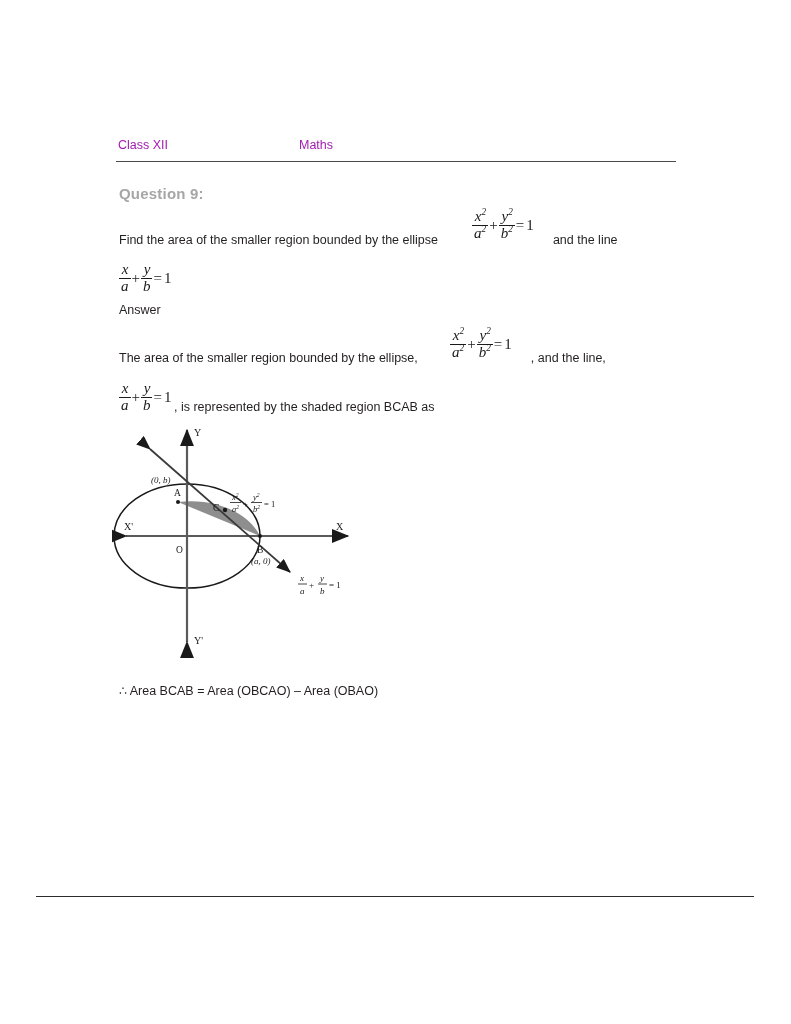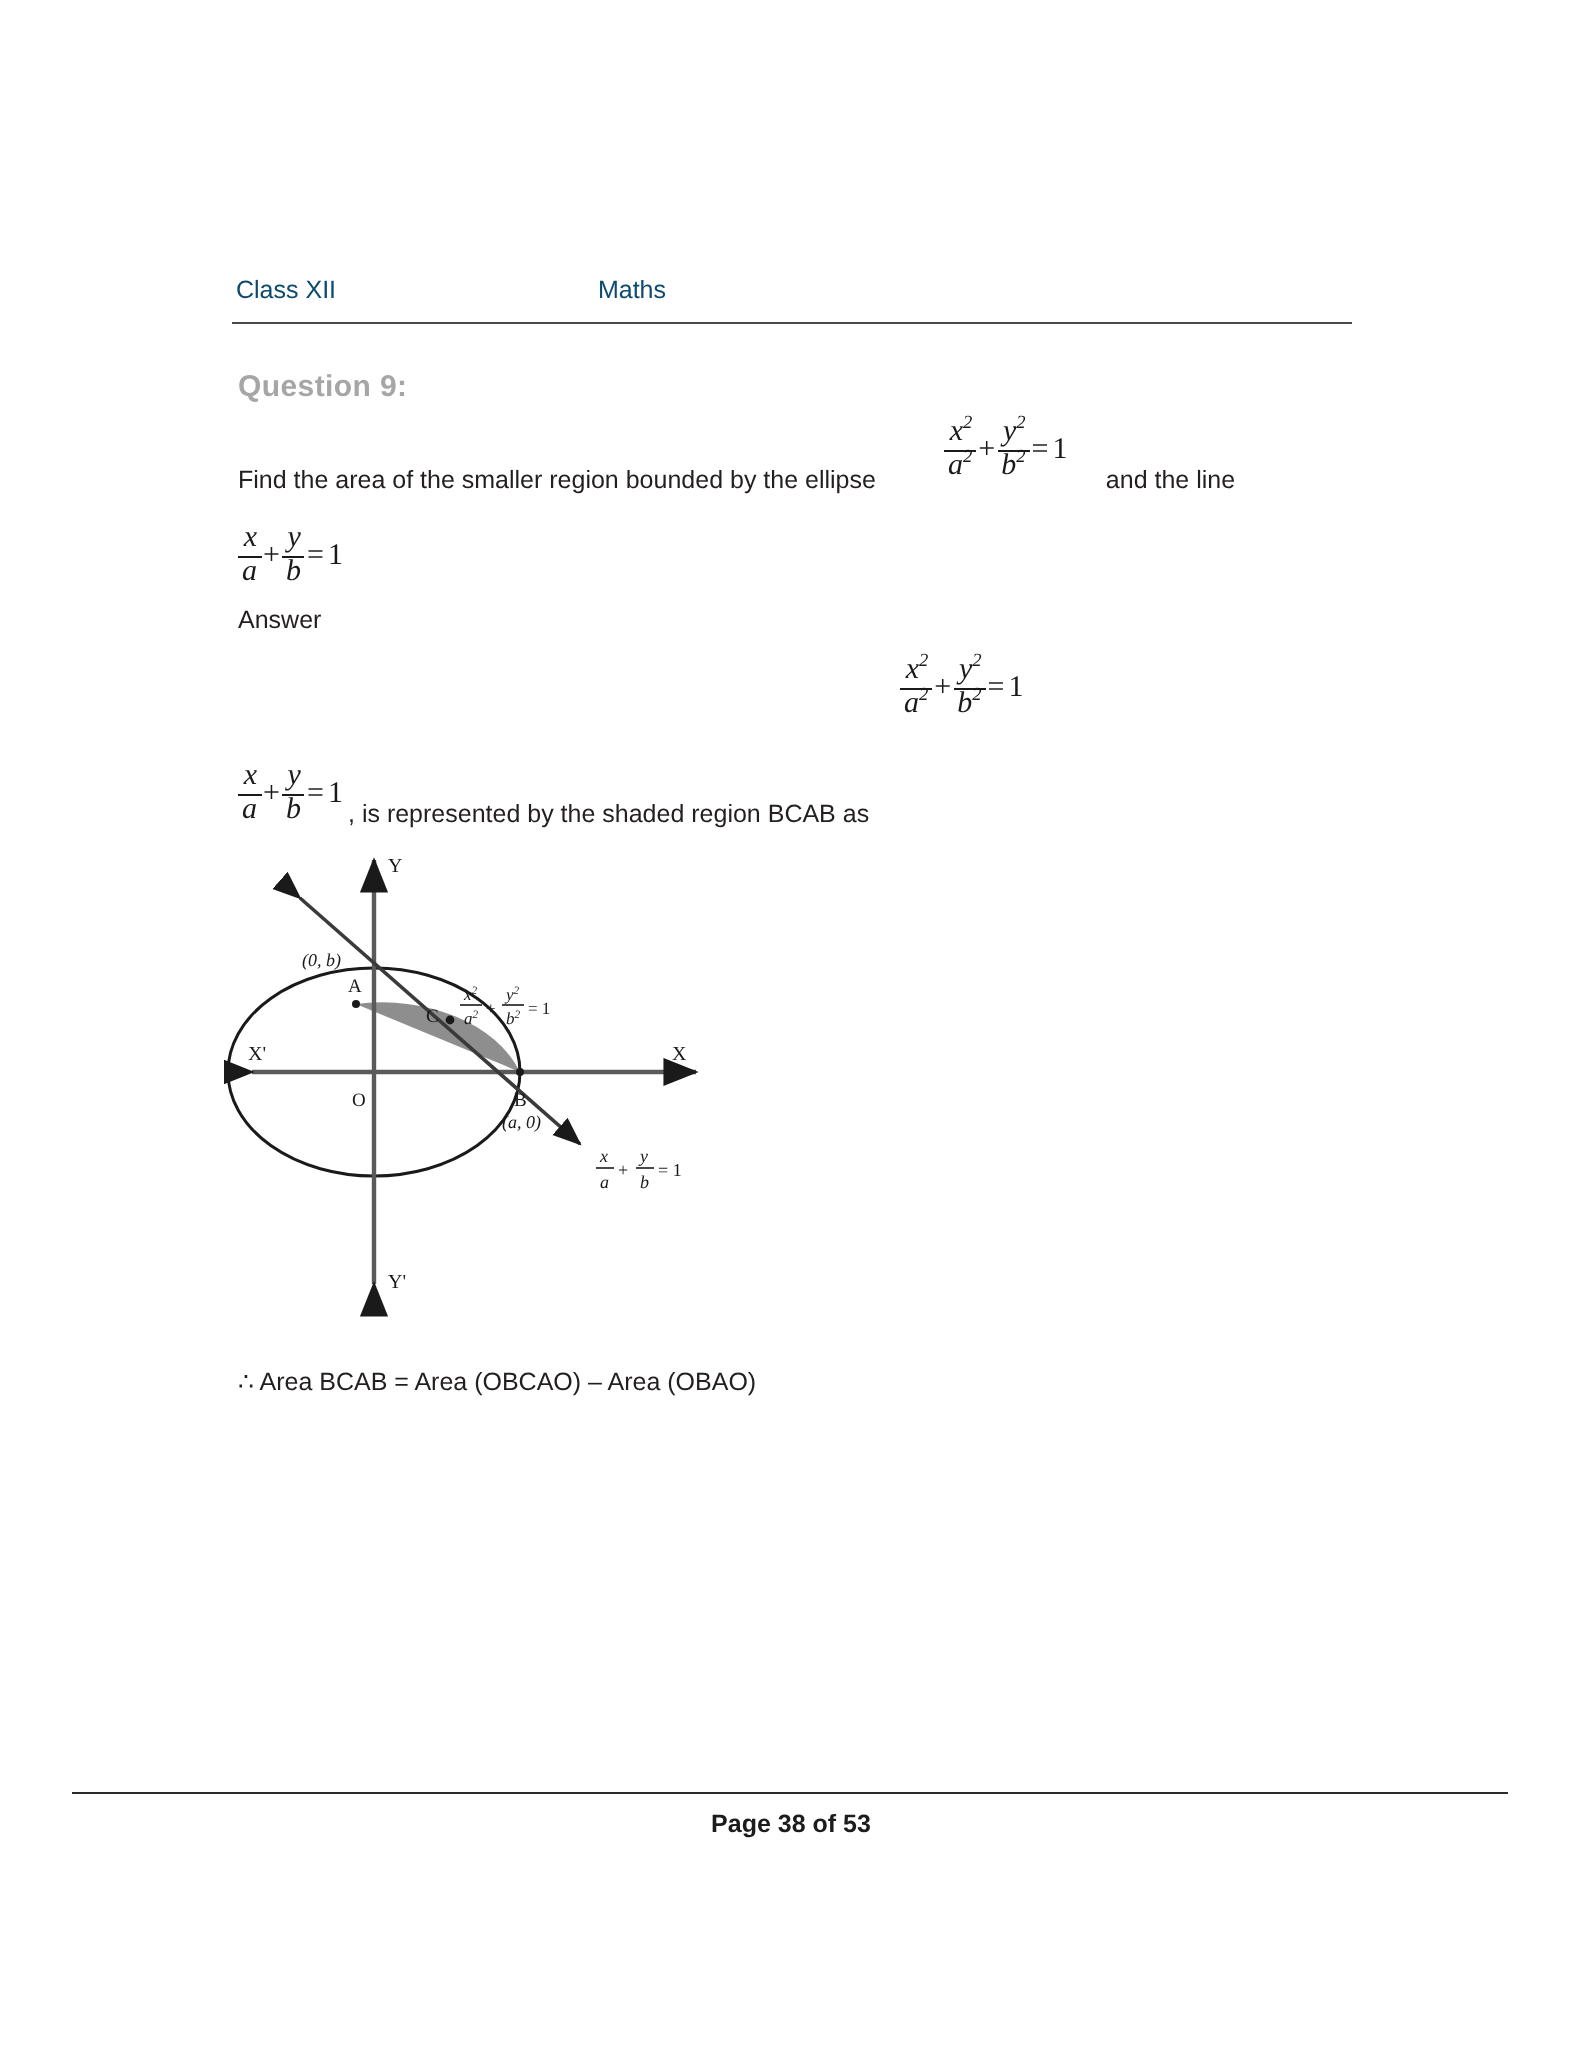--- a/index.html
+++ b/index.html
@@ -27,21 +27,21 @@
 
   
   .header {
     position: absolute;
     left: 118px;
     top: 138px;
     width: 556px;
     display: flex;
     align-items: baseline;
     font-size: 12.5px;
-    color: #0c4a6e;
+    color: #a21caf;
   }
   .header .h-left   { width: 168px; }
   .header .h-center { flex: 1; text-align: left; }
   .header .h-right  { width: 60px; text-align: center; }
 
   .header-rule {
     position: absolute;
     left: 116px;
     top: 161px;
     width: 560px;
@@ -177,20 +177,25 @@
       <span class="num">x</span>
       <span class="den">a</span>
     </span><span class="op">+</span><span class="frac">
       <span class="num">y</span>
       <span class="den">b</span>
     </span><span class="op">=</span><span class="op rm">1</span>
   </div>
 
   <div class="para p-ans">Answer</div>
 
+  <div class="para p-a1">
+    <span>The area of the smaller region bounded by the ellipse,</span>
+    <span style="display:inline-block;width:106px"></span>
+    <span>, and the line,</span>
+  </div>
 
   <div class="mathblk m-ellipse-a">
     <span class="frac">
       <span class="num"><span>x</span><sup class="pw">2</sup></span>
       <span class="den"><span>a</span><sup class="pw">2</sup></span>
     </span><span class="op">+</span><span class="frac">
       <span class="num"><span>y</span><sup class="pw">2</sup></span>
       <span class="den"><span>b</span><sup class="pw">2</sup></span>
     </span><span class="op">=</span><span class="op rm">1</span>
   </div>
@@ -263,15 +268,14 @@
         <line x1="206" y1="164" x2="215" y2="164" stroke="#1a1a1a" stroke-width="0.8"></line>
         <text x="208" y="174" font-size="9">b</text>
         <text x="217" y="168" font-size="9" font-style="normal">= 1</text>
       </g>
     </svg>
   </div>
 
   <div class="para p-final">∴ Area BCAB = Area (OBCAO) – Area (OBAO)</div>
 
   <div class="footer-rule"></div>
-  <div class="footer-text">Page 38 of 53</div>
 
 </div>
 
 </body></html>

